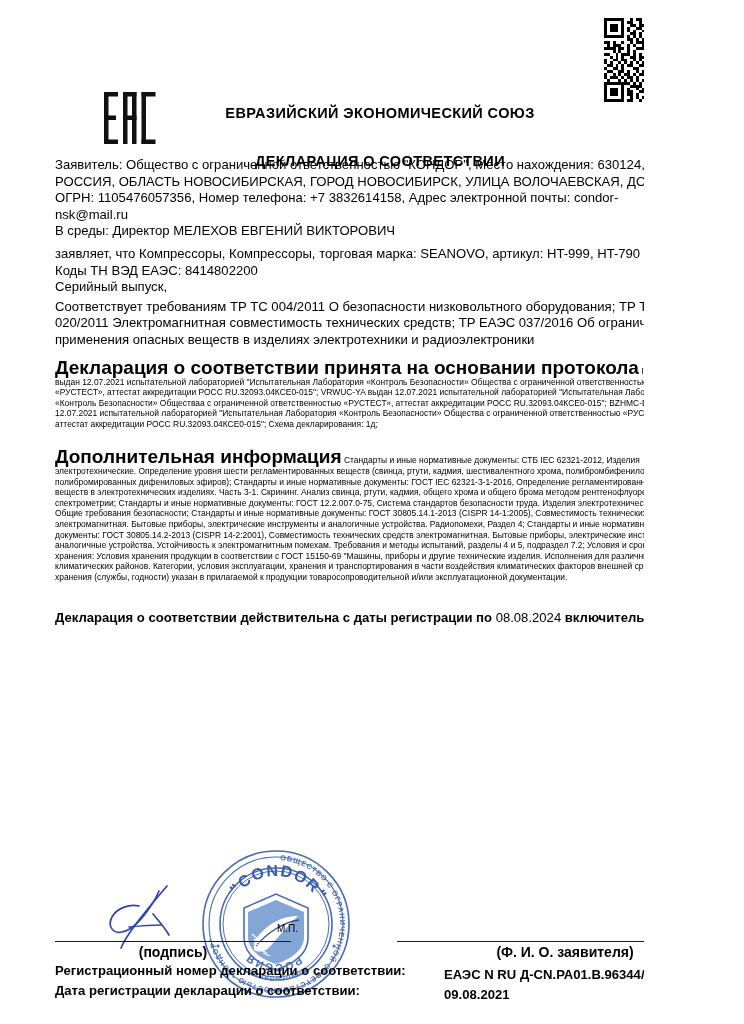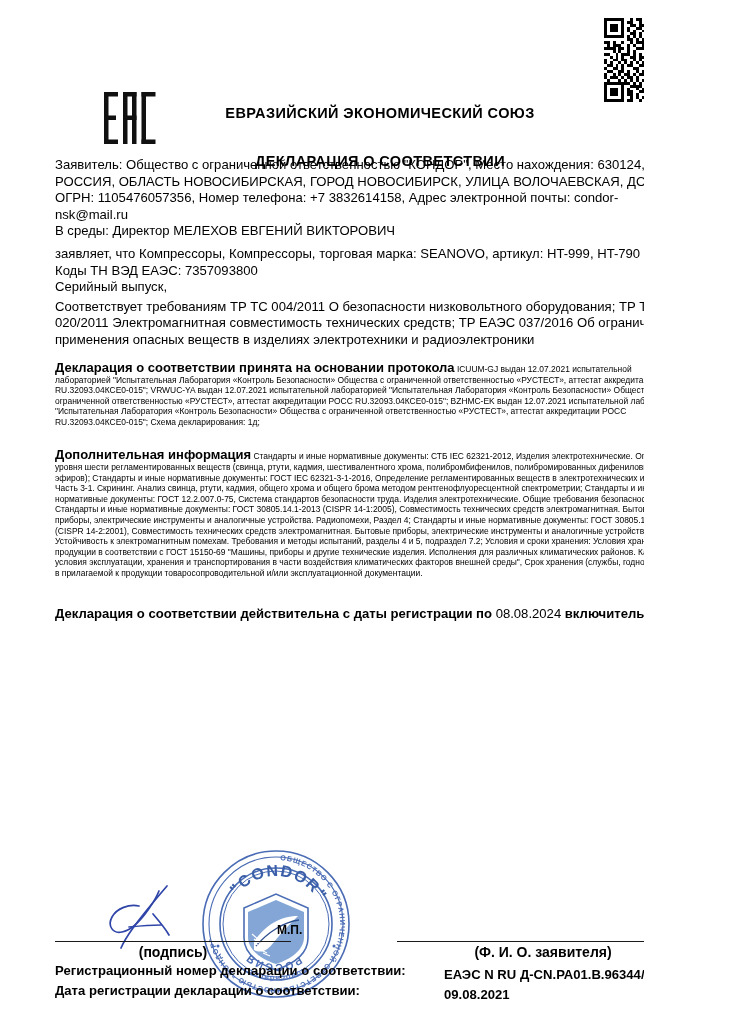--- a/index.html
+++ b/index.html
@@ -67,21 +67,21 @@
   }
   .para b, .lbl {
     font-weight: normal;
   }
   .gap-sm { height: 6px; }
   .gap-xs { height: 3px; }
 
   
   .section-head {
     font-weight: bold;
-    font-size: 13px;
+    font-size: 19px;
   }
   .fine {
     font-size: 8.45px;
     line-height: 10.6px;
     text-align: left;
   }
 
   .valid-line {
     font-size: 13.1px;
     line-height: 16.6px;
@@ -97,28 +97,28 @@
   .sig-line.left  { left: 55px;  top: 941px; width: 236px; }
   .sig-line.right { left: 397px; top: 941px; width: 292px; }
 
   .sig-caption {
     position: absolute;
     font-size: 14px;
     font-weight: bold;
     text-align: center;
   }
   .sig-caption.left  { left: 55px;  top: 944px; width: 236px; }
-  .sig-caption.right { left: 397px; top: 944px; width: 292px; }
+  .sig-caption.right { left: 419px; top: 944px; width: 292px; }
 
   .mp {
     position: absolute;
     left: 277px;
     top: 923px;
-    font-size: 12px;
-    font-weight: bold;
+    font-size: 10px;
+    font-weight: normal;
   }
   .signer-name {
     position: absolute;
     left: 329px;
     top: 925px;
     font-size: 13.6px;
     letter-spacing: 0.1px;
   }
 
   
@@ -432,21 +432,21 @@
 
     <p class="para"><span class="lbl">Заявитель:</span><span> Общество с ограниченной ответственностью "КОНДОР", Место нахождения: 630124, РОССИЯ, ОБЛАСТЬ НОВОСИБИРСКАЯ, ГОРОД НОВОСИБИРСК, УЛИЦА ВОЛОЧАЕВСКАЯ, ДОМ 204, ОГРН: 1105476057356, Номер телефона: +7 3832614158, Адрес электронной почты: condor-nsk@mail.ru</span></p>
 
     <p class="para"><span class="lbl">В среды:</span><span> Директор МЕЛЕХОВ ЕВГЕНИЙ ВИКТОРОВИЧ</span></p>
 
     <div class="gap-sm"></div>
 
     <p class="para"><span class="lbl">заявляет, что</span><span>  Компрессоры, Компрессоры, торговая марка: SEANOVO, артикул: HT-999, HT-790</span></p>
 
 
-    <p class="para">Коды ТН ВЭД ЕАЭС: 7357093800</p>
+    <p class="para">Коды ТН ВЭД ЕАЭС: 8414802200</p>
 
     <p class="para">Серийный выпуск,</p>
 
     <div class="gap-xs"></div>
 
     <p class="para"><span class="lbl">Соответствует требованиям</span><span>  ТР ТС 004/2011 О безопасности низковольтного оборудования; ТР ТС 020/2011 Электромагнитная совместимость технических средств; ТР ЕАЭС 037/2016 Об ограничении применения опасных веществ в изделиях электротехники и радиоэлектроники</span></p>
 
     <div class="gap-sm"></div>
 
     <p class="fine"><span class="section-head">Декларация о соответствии принята на основании протокола</span><span> ICUUM-GJ выдан 12.07.2021  испытательной лабораторией "Испытательная Лаборатория «Контроль Безопасности» Общества с ограниченной ответственностью «РУСТЕСТ», аттестат аккредитации РОСС RU.32093.04КСЕ0-015"; VRWUC-YA выдан 12.07.2021  испытательной лабораторией "Испытательная Лаборатория «Контроль Безопасности» Обществаа с ограниченной ответственностью «РУСТЕСТ», аттестат аккредитации РОСС RU.32093.04КСЕ0-015"; BZHMC-EK выдан 12.07.2021 испытательной лабораторией "Испытательная Лаборатория «Контроль Безопасности» Общества с ограниченной ответственностью «РУСТЕСТ», аттестат аккредитации РОСС RU.32093.04КСЕ0-015"; Схема декларирования: 1д;</span></p>

